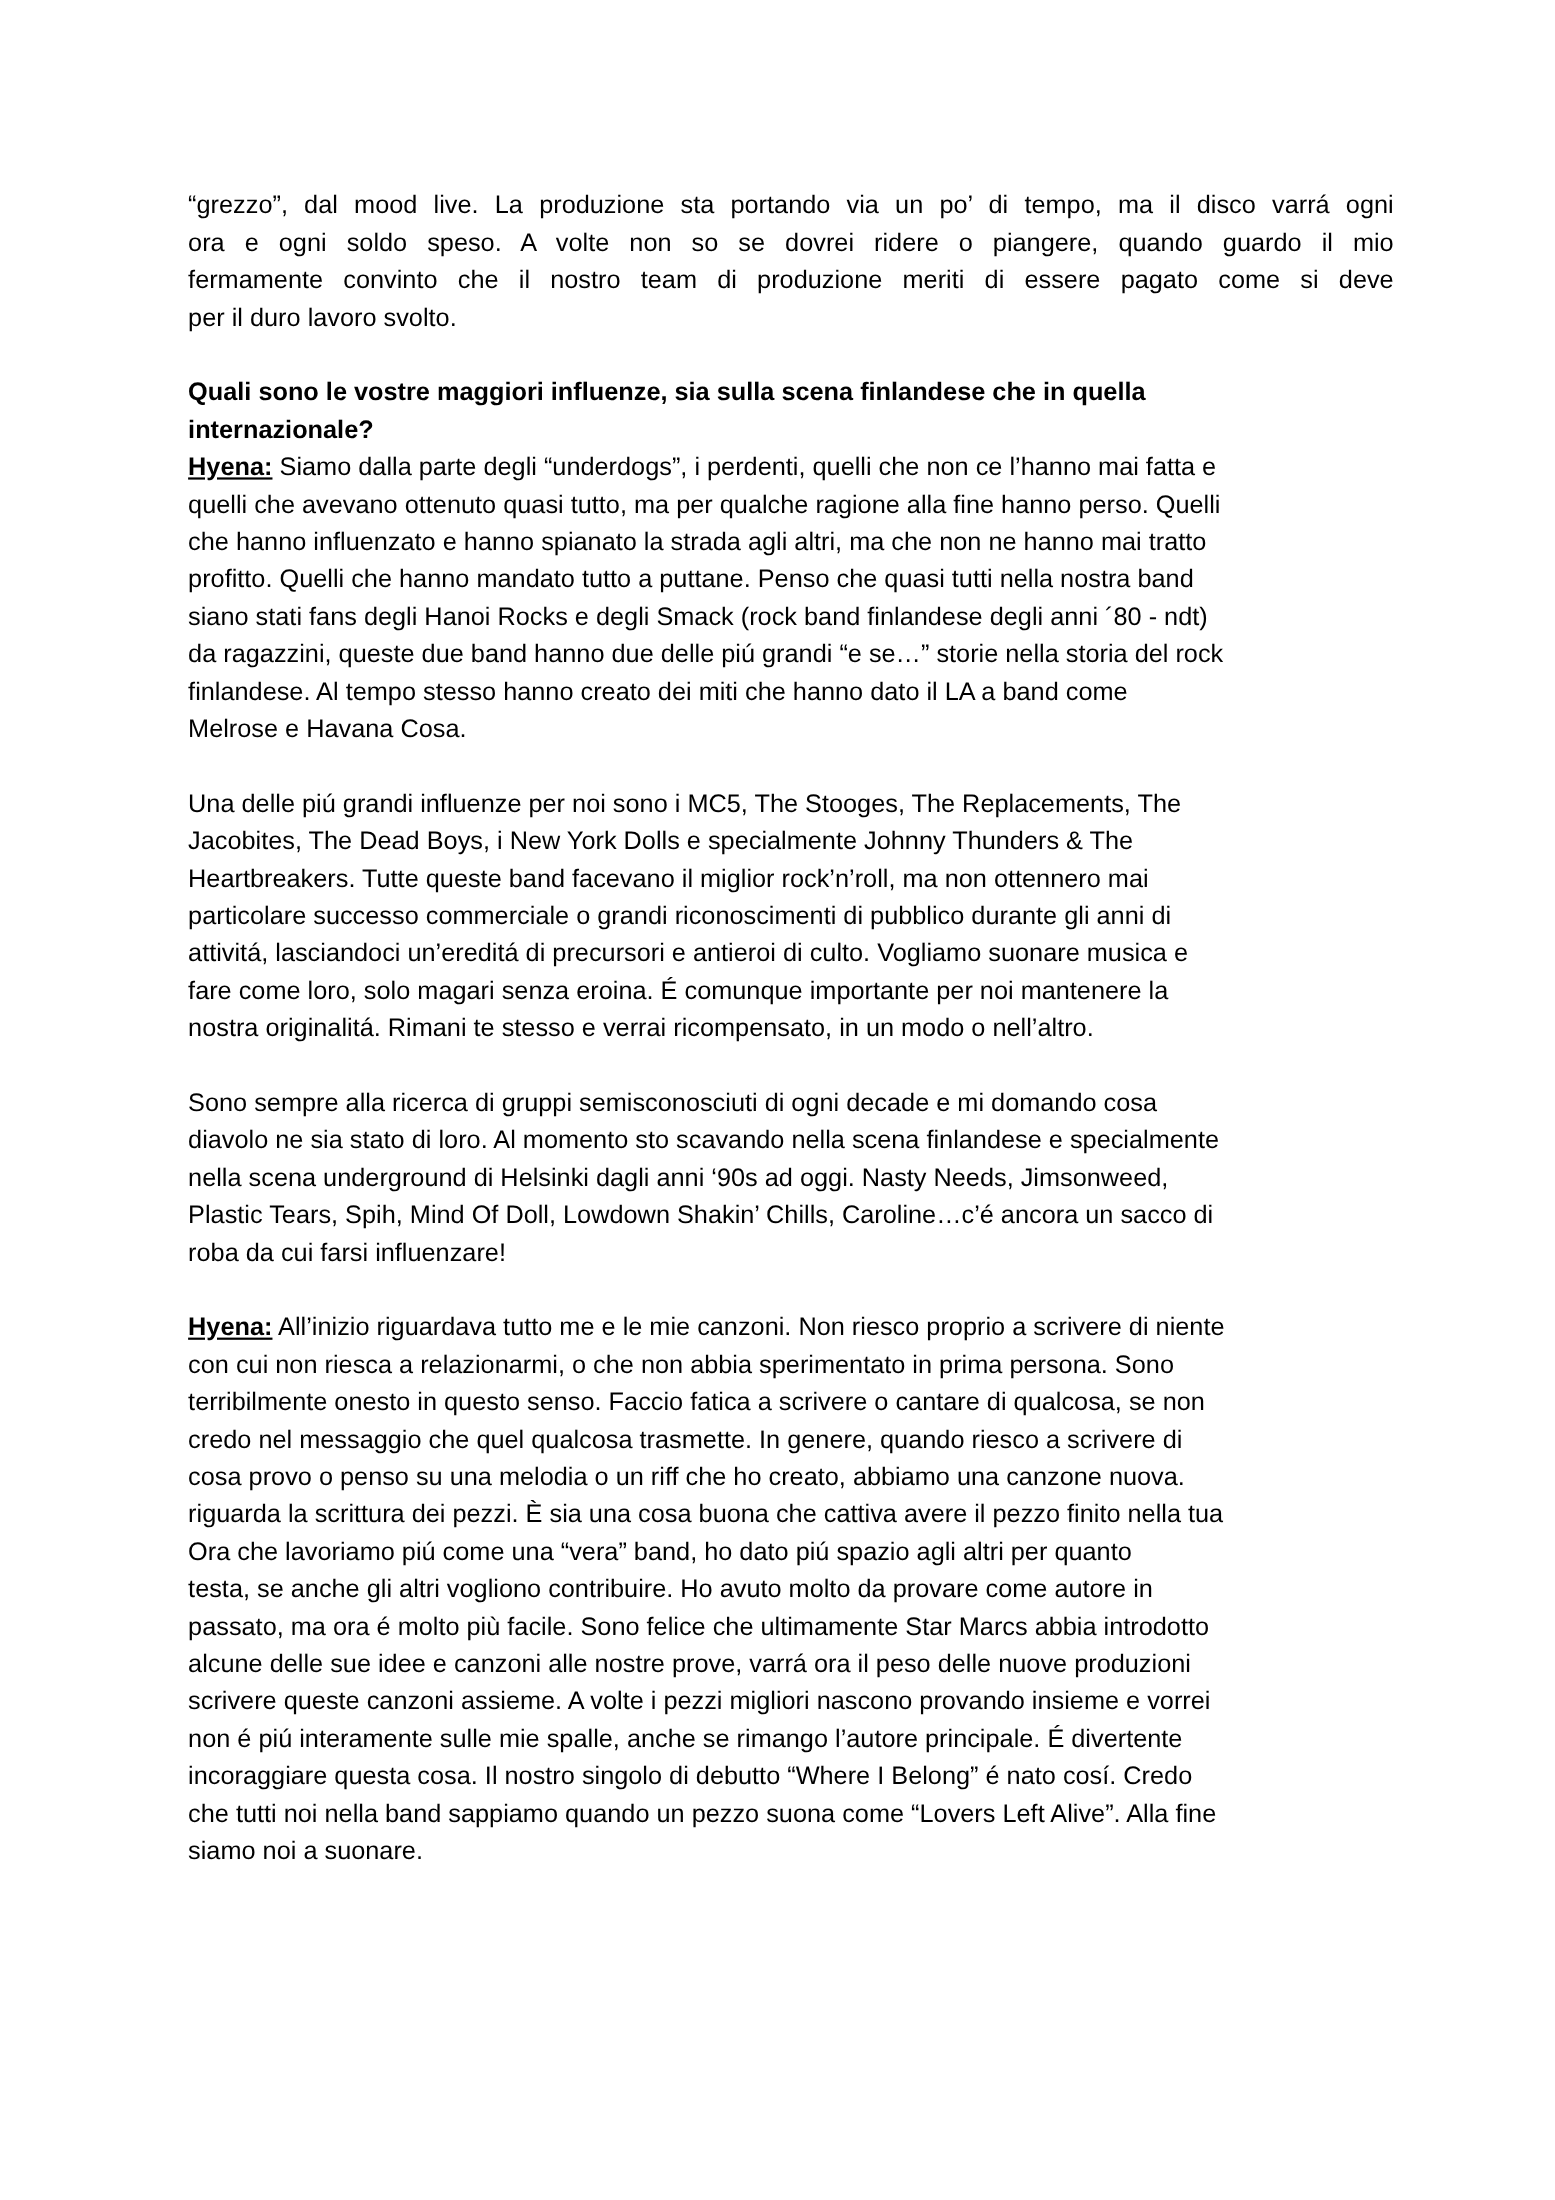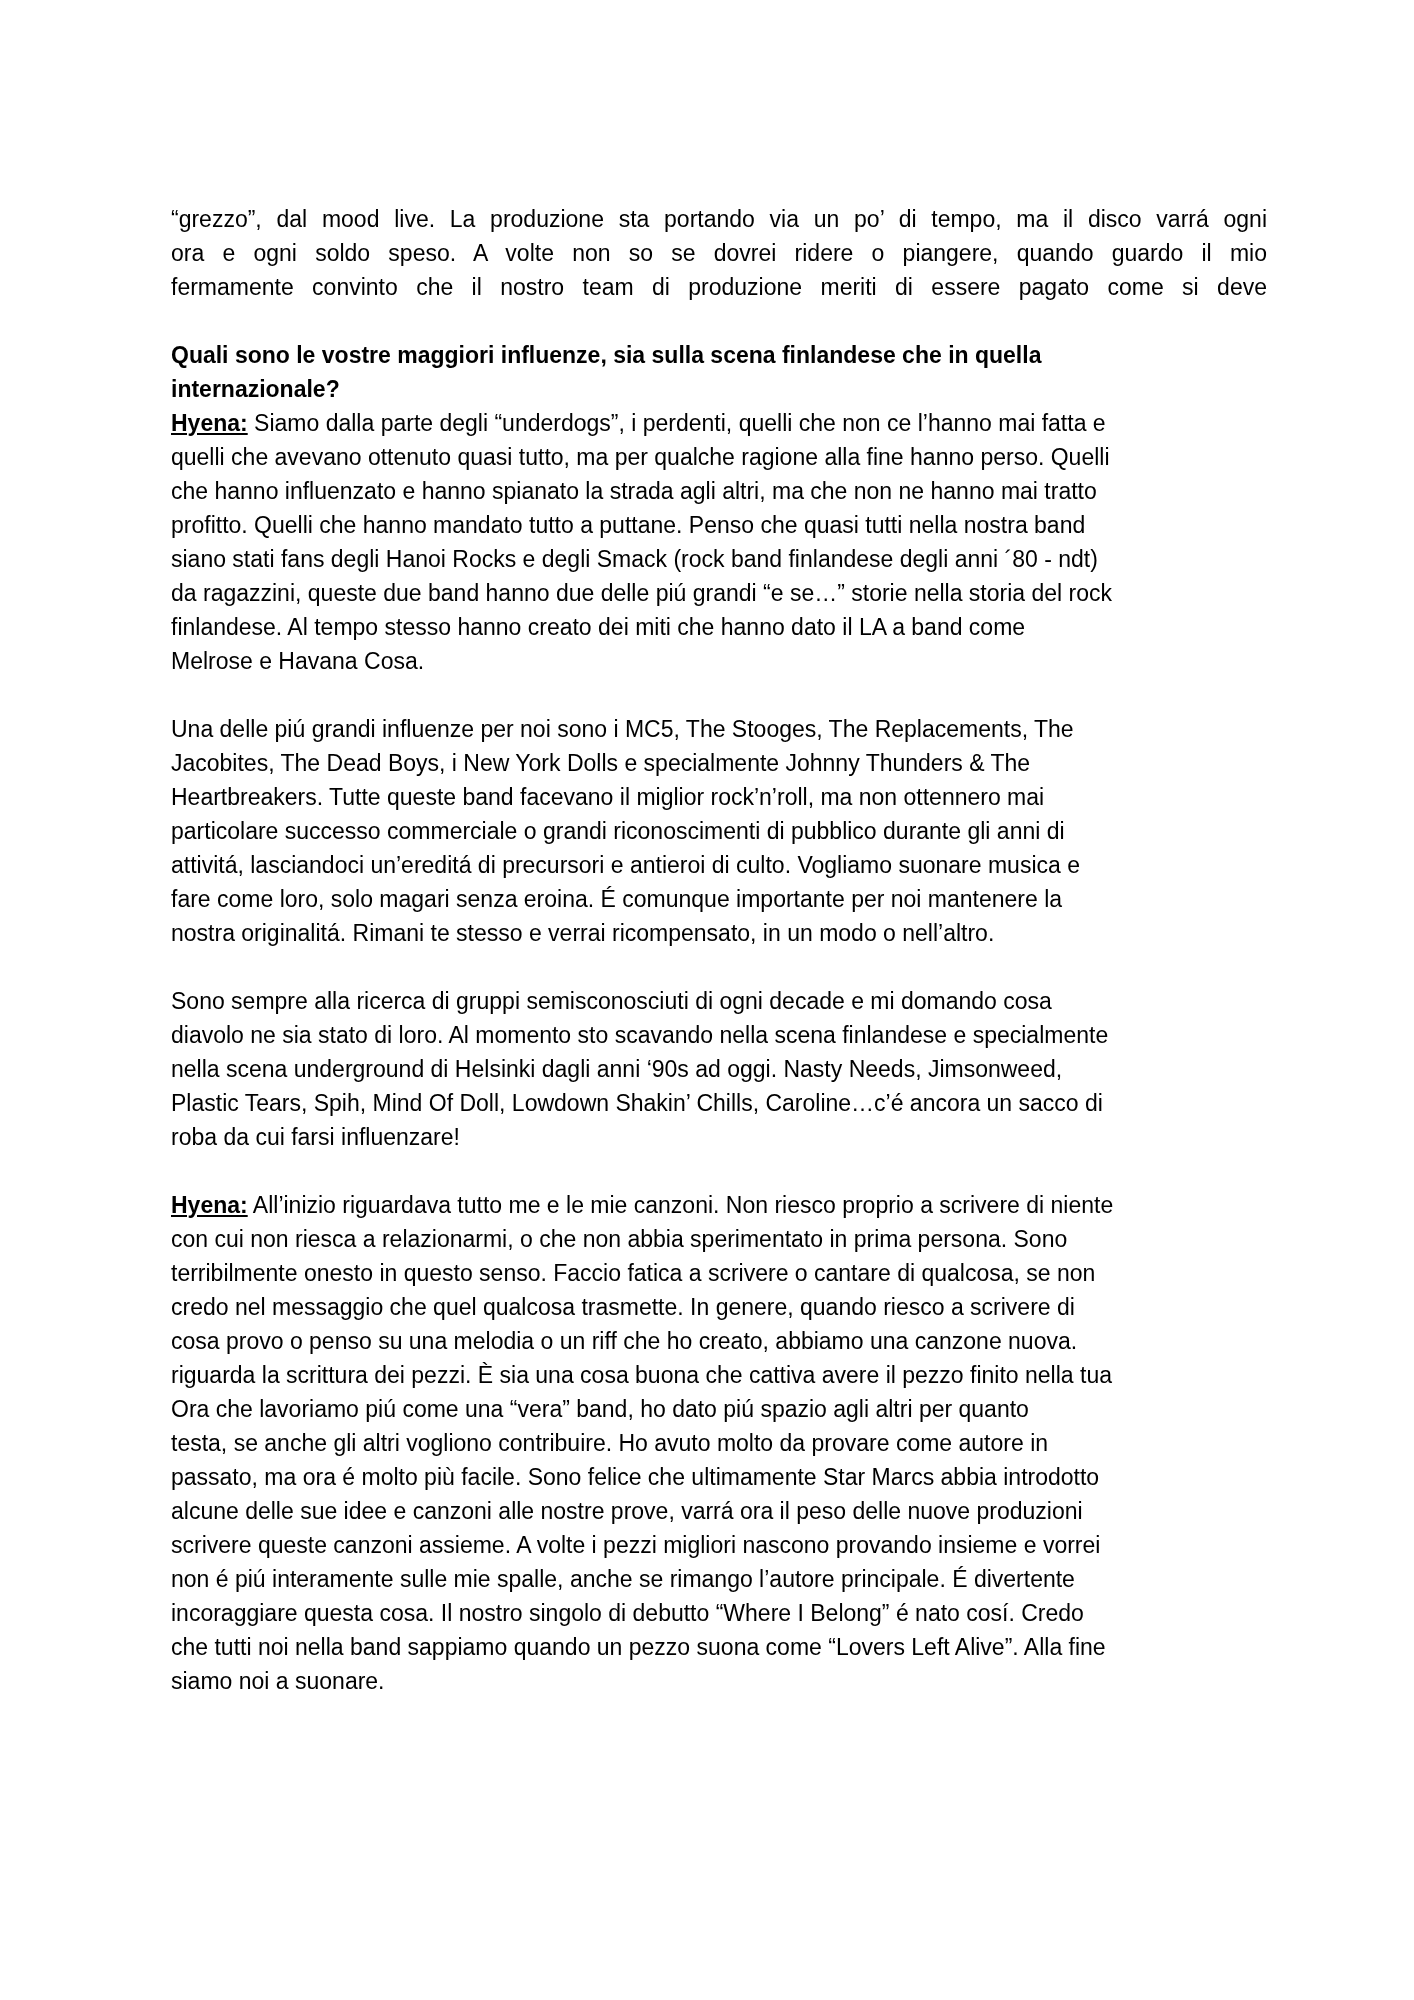--- a/index.html
+++ b/index.html
@@ -15,21 +15,20 @@
       font-family: "Liberation Sans", sans-serif;
       color: #000000;
     }
     .page {
       position: absolute;
       left: 171px;
       top: 169px;
       width: 1100px;
       font-size: 23px;
       line-height: 34px;
-      margin-top: 33px;
     }
     .para {
       margin: 0 0 34px 0;
       white-space: normal;
     }
     .justified {
       text-align: justify;
       width: 1096px;
     }
     .line {
@@ -57,20 +56,21 @@
   </style>
 </head>
 <body>
 
 <div class="page">
 
   <p class="para justified">
     <span class="line">“grezzo”, dal mood live. La produzione sta portando via un po’ di tempo, ma il disco varrá ogni</span>
     <span class="line">ora e ogni soldo speso. A volte non so se dovrei ridere o piangere, quando guardo il mio</span>
     <span class="line">fermamente convinto che il nostro team di produzione meriti di essere pagato come si deve</span>
+    <span class="line last">per il duro lavoro svolto.</span>
   </p>
 
   <div class="qa">
     <span class="line question">Quali sono le vostre maggiori influenze, sia sulla scena finlandese che in quella</span>
     <span class="line question">internazionale?</span>
     <span class="line"><span class="speaker">Hyena:</span><span> Siamo dalla parte degli “underdogs”, i perdenti, quelli che non ce l’hanno mai fatta e</span></span>
     <span class="line">quelli che avevano ottenuto quasi tutto, ma per qualche ragione alla fine hanno perso. Quelli</span>
     <span class="line">che hanno influenzato e hanno spianato la strada agli altri, ma che non ne hanno mai tratto</span>
     <span class="line">profitto. Quelli che hanno mandato tutto a puttane. Penso che quasi tutti nella nostra band</span>
     <span class="line">siano stati fans degli Hanoi Rocks e degli Smack (rock band finlandese degli anni ´80 - ndt)</span>

